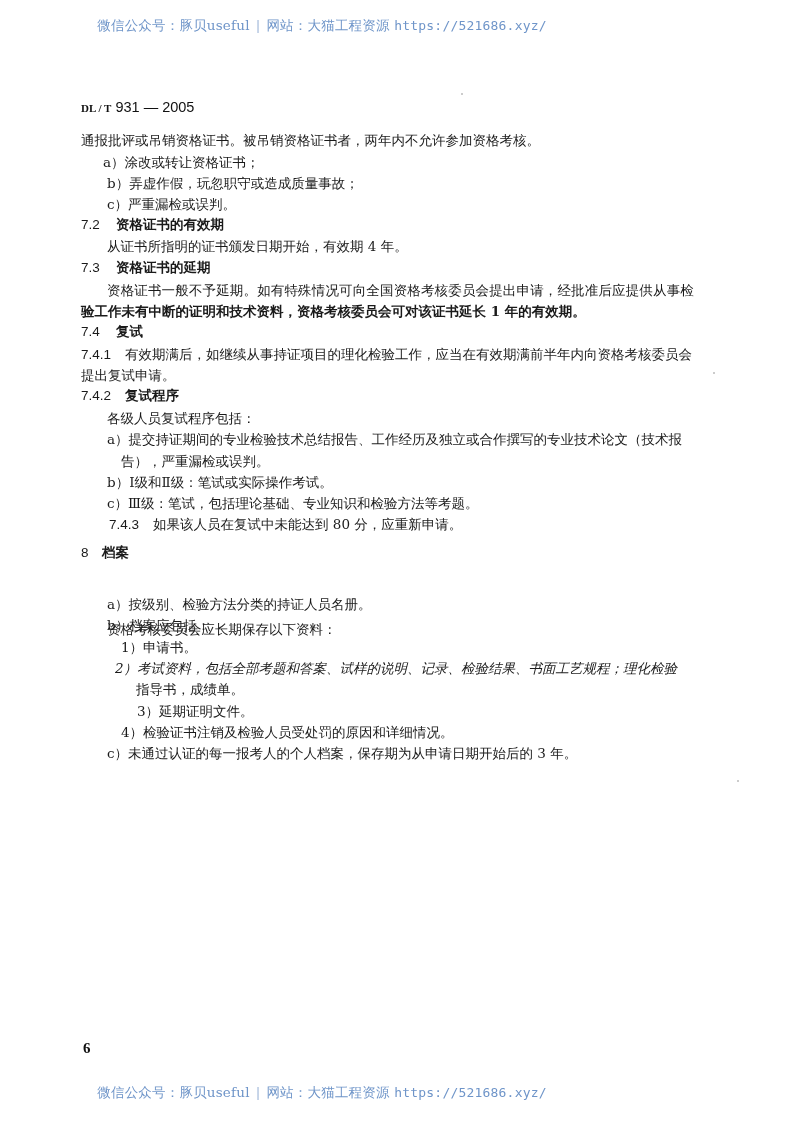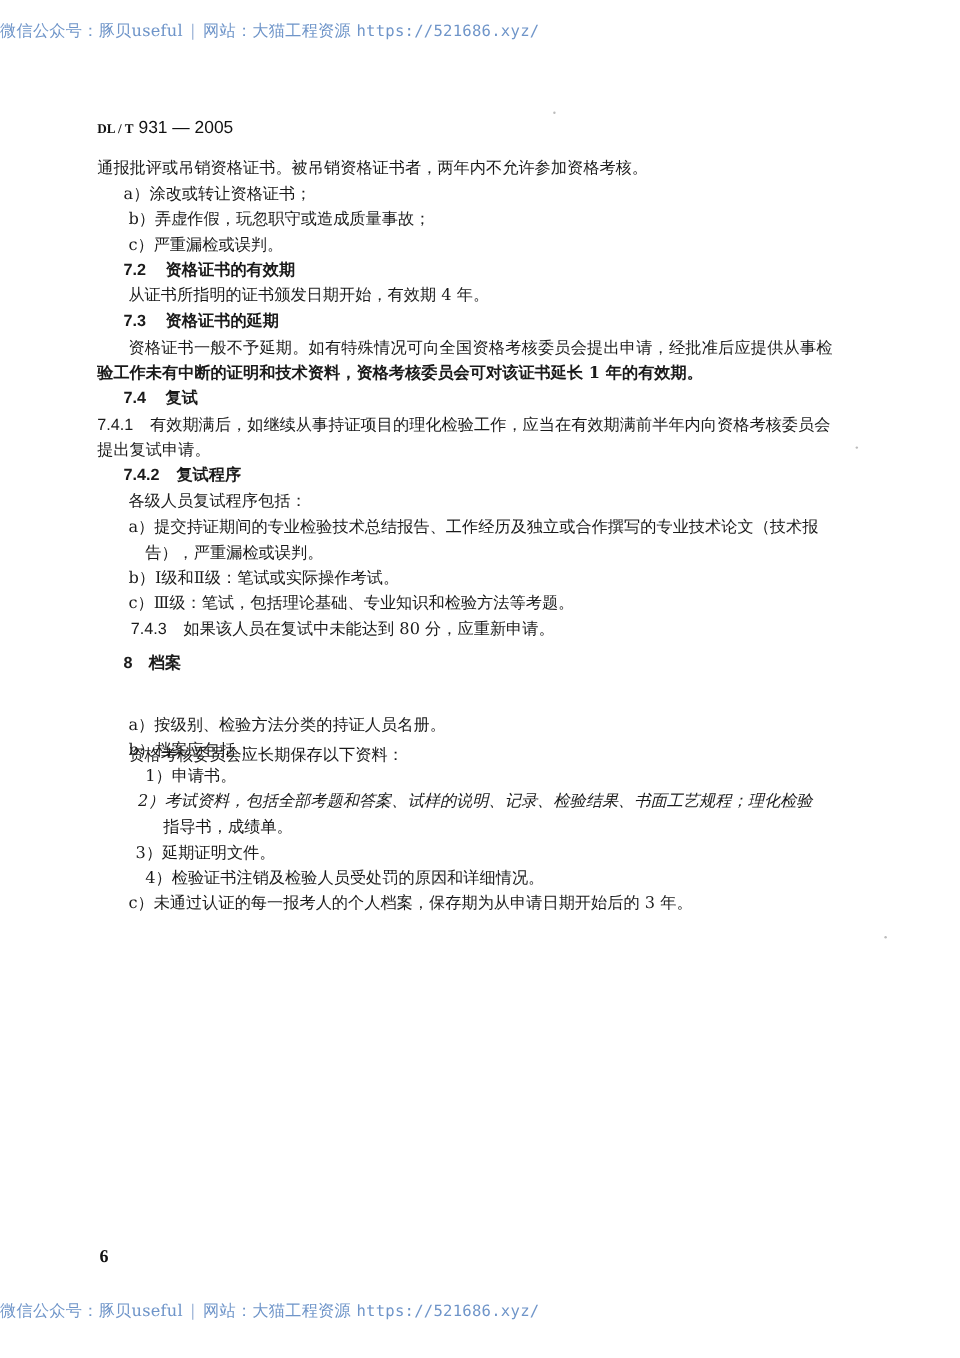--- a/index.html
+++ b/index.html
@@ -1,37 +1,37 @@
 <!DOCTYPE html>
 <html><head>
 <meta charset="utf-8">
 <style>
   html, body { margin: 0; padding: 0; }
   body {
     width: 800px; height: 1132px; background: #ffffff; position: relative; overflow: hidden;
     font-family: "DejaVu Serif", "Liberation Serif", serif; color: #111;
   }
   .watermark {
-    position: absolute; left: 0; width: 644px; text-align: left;
+    position: absolute; left: 0; width: 644px; text-align: center;
     color: #6f95c9; font-size: 13.5px; letter-spacing: 0.2px; white-space: nowrap;
   }
   .watermark .sep { color: #9fb6d8; margin: 0 6px; }
   .watermark .url { font-family: "DejaVu Sans Mono", "Liberation Mono", monospace; font-size: 13px; }
   #wm-top { top: 17px; }
   #wm-bottom { top: 1084px; }
   .doc-code {
     position: absolute; left: 81px; top: 99px; font-size: 14.5px;
     font-family: "Liberation Sans", sans-serif; color: #111;
   }
   .doc-code b { font-family: "Liberation Serif", serif; font-weight: bold; font-size: 11px; }
   .line {
     position: absolute; white-space: nowrap; font-size: 13.5px; line-height: 18px; color: #1a1a1a;
   }
   .h { font-family: "Liberation Sans", sans-serif; font-weight: bold; font-size: 13.5px; }
-  .h .num { font-weight: bold; display: inline-block; margin-left: 22px; }
+  .h .num { font-weight: normal; display: inline-block; }
   .page-num { position: absolute; left: 83px; top: 1040px; font-family: "Liberation Serif", serif; font-weight: bold; font-size: 15px; }
   .speck { position: absolute; width: 2px; height: 2px; background: #bbb; border-radius: 1px; }
 </style>
 </head>
 <body>
 
 <div id="wm-top" class="watermark">
   <span>微信公众号：豚贝useful</span><span class="sep">|</span><span>网站：大猫工程资源</span> <span class="url">https://521686.xyz/</span>
 </div>
 
@@ -79,21 +79,21 @@
 
 <div class="line h" style="left:81px;top:544px;">
   <span class="num" style="width:21px">8</span><span>档案</span>
 </div>
 <div class="line" style="left:107px;top:574px;margin-top:46px;">资格考核委员会应长期保存以下资料：</div>
 <div class="line" style="left:107px;top:595px;">a）按级别、检验方法分类的持证人员名册。</div>
 <div class="line" style="left:107px;top:616px;">b）档案应包括：</div>
 <div class="line" style="left:121px;top:638px;">1）申请书。</div>
 <div class="line" style="left:115px;top:659px;font-style:italic;">2）考试资料，包括全部考题和答案、试样的说明、记录、检验结果、书面工艺规程；理化检验</div>
 <div class="line" style="left:136px;top:680px;">指导书，成绩单。</div>
-<div class="line" style="left:113px;top:702px;">3）延期证明文件。</div>
+<div class="line" style="left:137px;top:702px;">3）延期证明文件。</div>
 <div class="line" style="left:121px;top:723px;">4）检验证书注销及检验人员受处罚的原因和详细情况。</div>
 <div class="line" style="left:107px;top:744px;">c）未通过认证的每一报考人的个人档案，保存期为从申请日期开始后的 3 年。</div>
 
 <div class="speck" style="left:461px;top:93px;"></div>
 <div class="speck" style="left:713px;top:372px;"></div>
 <div class="speck" style="left:737px;top:780px;"></div>
 
 <div class="page-num">6</div>
 
 <div id="wm-bottom" class="watermark">

